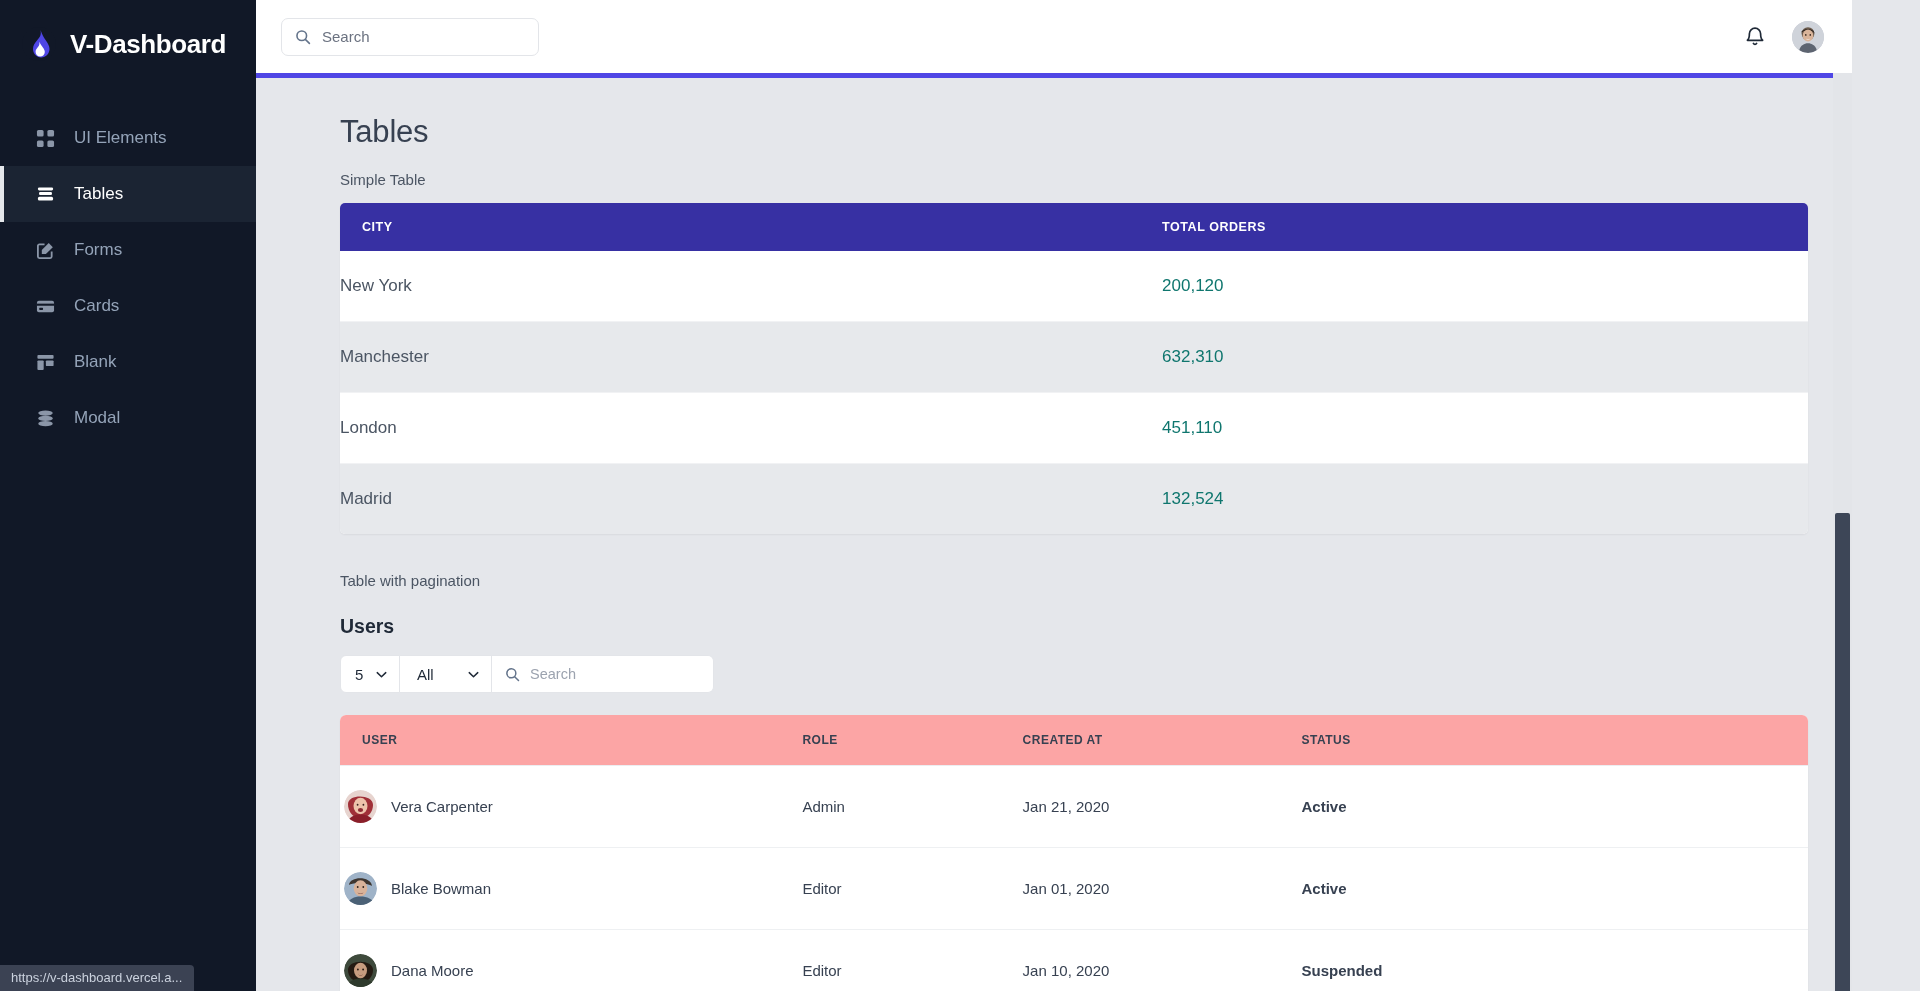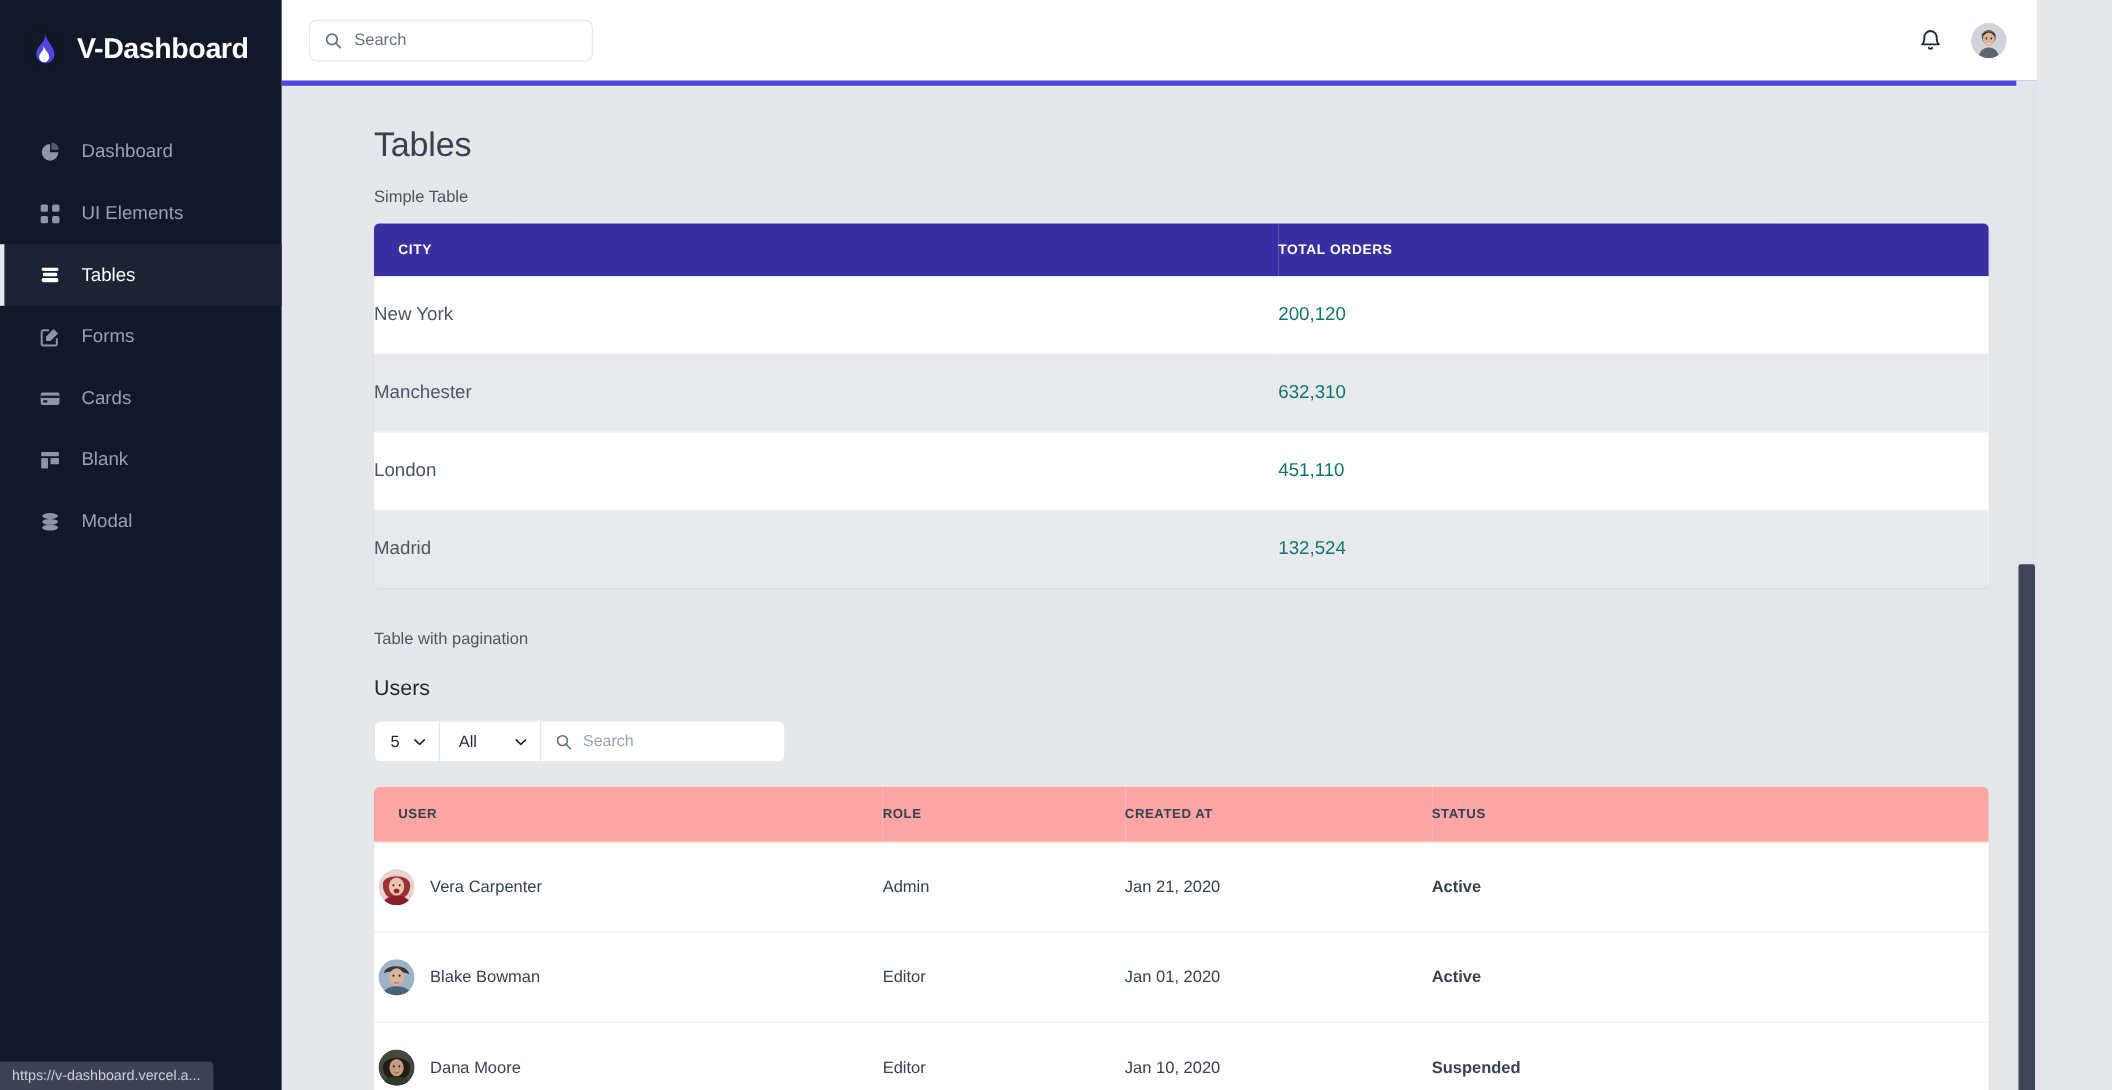--- a/index.html
+++ b/index.html
@@ -114,21 +114,21 @@
     padding: 25px 0; border-bottom: 1px solid #f1f2f4;
   }
   .simple-table td:first-child { color:#4b5563; }
   .simple-table tr:nth-child(even) td { background: #e7e9ec; }
   .simple-table tr:last-child td { border-bottom: none; }
   .col-city { width: 56%; }
   .col-orders { width: 44%; }
 
   .spacer-32 { height: 38px; }
   .users-title {
-    font-size: 19.5px; font-weight: 400; color: #1f2937;
+    font-size: 19.5px; font-weight: 700; color: #1f2937;
     margin: 26px 0 17px 0;
   }
 
   
   .toolbar { display: flex; align-items: stretch; height: 38px; margin-bottom: 22px; }
   .sel {
     position: relative; display: flex; align-items: center;
     background: #fff; border: 1px solid #e3e5e9;
     font-size: 15px; color: #1f2937; cursor: pointer;
   }
@@ -199,27 +199,20 @@
     <div class="brand">
       <svg class="brand-logo" viewBox="0 0 34 34">
         <circle cx="17" cy="17" r="17" fill="#111827"></circle>
         <path d="M18.5 3c1.2 5.5-1.2 7.8-3.3 10.2-2.3 2.6-4.2 5-4.2 8.9 0 4.6 3.6 8.4 8.2 8.4s8.3-3.8 8.3-8.4c0-6.4-5.6-8.7-9-19.1z" fill="#4f46e5"></path>
         <path d="M17.3 14.7c.7 3.3-.8 4.7-2.1 6.2-1 1.2-1.6 2.4-1.6 4 0 2.6 2 4.6 4.6 4.6s4.6-2 4.6-4.6c0-3.4-3.2-5.1-5.5-10.2z" fill="#ffffff"></path>
       </svg>
       <span class="brand-title">V-Dashboard</span>
     </div>
 
     <nav class="nav">
-      <a class="nav-item">
-        <svg class="nav-icon" viewBox="0 0 20 20" fill="currentColor">
-          <path d="M10 2a8 8 0 108 8h-8V2z"></path>
-            <path d="M11.4.6v7h7a7 7 0 00-7-7z" opacity=".55"></path>
-        </svg>
-        <span>Dashboard</span>
-      </a>
 
       <a class="nav-item">
         <svg class="nav-icon" viewBox="0 0 20 20" fill="currentColor">
           <rect x="1" y="1" width="7" height="7" rx="1.6"></rect>
             <rect x="12" y="1" width="7" height="7" rx="1.6"></rect>
           <rect x="1" y="12" width="7" height="7" rx="1.6"></rect>
             <rect x="12" y="12" width="7" height="7" rx="1.6"></rect>
         </svg>
         <span>UI Elements</span>
       </a>

